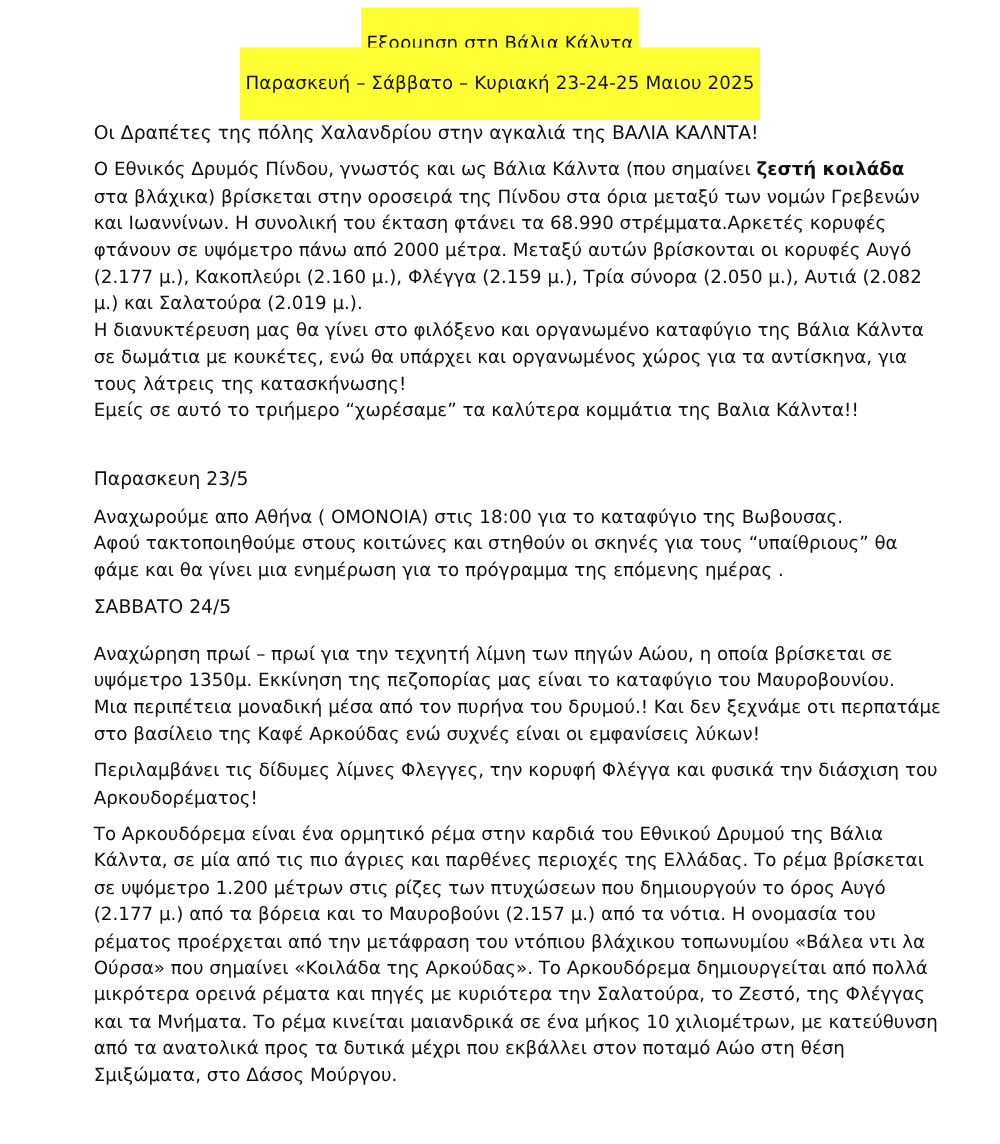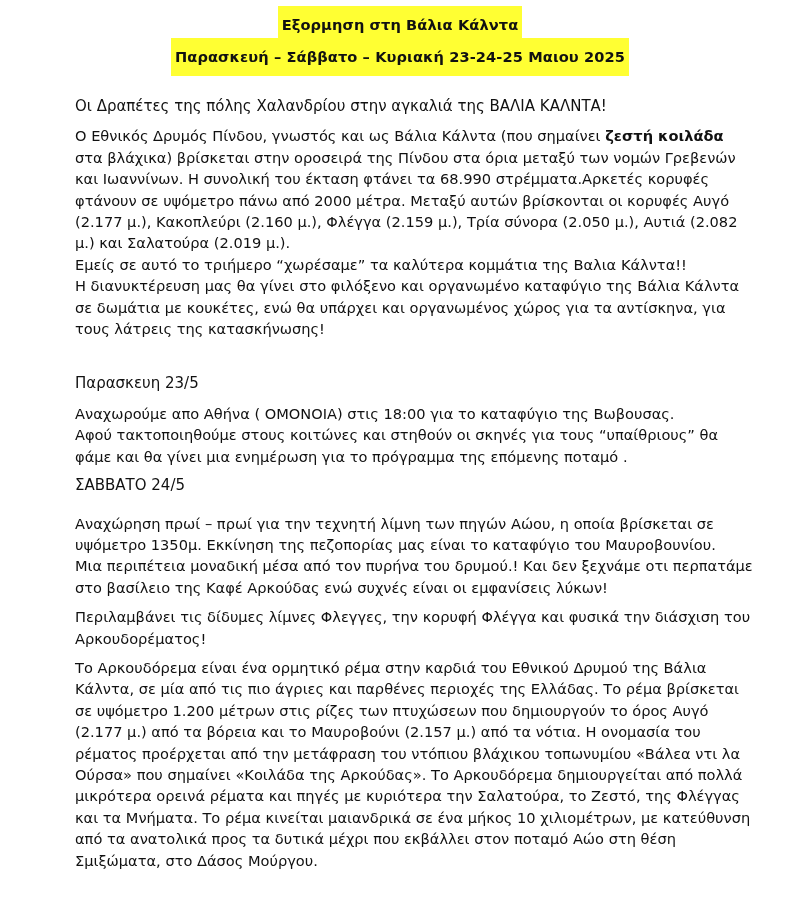--- a/index.html
+++ b/index.html
@@ -2,22 +2,22 @@
 <html><head>
 <meta charset="utf-8">
 <style>
   html, body { margin: 0; padding: 0; background: #ffffff; }
   body {
     width: 800px; height: 915px; overflow: hidden; position: relative;
     font-family: "DejaVu Sans", sans-serif; color: #111111;
   }
   .title-wrap { position: absolute; left: 0; width: 800px; text-align: center; }
   .hl {
-    background: #ffff33; font-weight: bold; font-size: 14.6px; letter-spacing: 0.1px;
-    padding: 10px 4px; display: inline-block; line-height: 18px;
+    background: #ffff33; font-weight: normal; font-size: 14.6px; letter-spacing: 0.1px;
+    padding: 20px 4px; display: inline-block; line-height: 18px;
   }
   #t1 { top: 6px; }
   #t2 { top: 38px; }
   .doc {
     position: absolute; left: 75px; width: 680px; top: 96px;
     font-size: 14.6px; line-height: 21.4px;
   }
   .h { font-weight: normal; font-size: 15px; margin: 0; }
   .p { margin: 0; }
   .gap-s { height: 8px; }
@@ -32,29 +32,29 @@
   <span class="hl">Εξορμηση στη Βάλια Κάλντα</span>
 </div>
 <div class="title-wrap" id="t2">
   <span class="hl">Παρασκευή – Σάββατο – Κυριακή 23-24-25 Μαιου 2025</span>
 </div>
 
 <div class="doc">
   <p class="h">Οι Δραπέτες της πόλης Χαλανδρίου στην αγκαλιά της ΒΑΛΙΑ ΚΑΛΝΤΑ!</p>
   <div class="gap-s"></div>
   <p class="p"><span>Ο Εθνικός Δρυμός Πίνδου, γνωστός και ως Βάλια Κάλντα (που σημαίνει </span><b>ζεστή κοιλάδα</b><span> στα βλάχικα) βρίσκεται στην οροσειρά της Πίνδου στα όρια μεταξύ των νομών Γρεβενών και Ιωαννίνων. Η συνολική του έκταση φτάνει τα 68.990 στρέμματα.Αρκετές κορυφές φτάνουν σε υψόμετρο πάνω από 2000 μέτρα. Μεταξύ αυτών βρίσκονται οι κορυφές Αυγό (2.177 μ.), Κακοπλεύρι (2.160 μ.), Φλέγγα (2.159 μ.), Τρία σύνορα (2.050 μ.), Αυτιά (2.082 μ.) και Σαλατούρα (2.019 μ.).</span></p>
+  <p class="p">Η διανυκτέρευση μας θα γίνει στο φιλόξενο και οργανωμένο καταφύγιο της Βάλια Κάλντα σε δωμάτια με κουκέτες, ενώ θα υπάρχει και οργανωμένος χώρος για τα αντίσκηνα, για τους λάτρεις της κατασκήνωσης!</p>
   <p class="p">Εμείς σε αυτό το τριήμερο “χωρέσαμε” τα καλύτερα κομμάτια της Βαλια Κάλντα!!</p>
-  <p class="p">Η διανυκτέρευση μας θα γίνει στο φιλόξενο και οργανωμένο καταφύγιο της Βάλια Κάλντα σε δωμάτια με κουκέτες, ενώ θα υπάρχει και οργανωμένος χώρος για τα αντίσκηνα, για τους λάτρεις της κατασκήνωσης!</p>
 
   <div class="gap-l"></div>
   <div class="gap-s"></div>
   <p class="h">Παρασκευη 23/5</p>
   <div class="gap-s"></div>
   <p class="p">Αναχωρούμε απο Αθήνα ( ΟΜΟΝΟΙΑ) στις 18:00 για το καταφύγιο της Βωβουσας.</p>
-  <p class="p">Αφού τακτοποιηθούμε στους κοιτώνες και στηθούν οι σκηνές για τους “υπαίθριους” θα φάμε και θα γίνει μια ενημέρωση για το πρόγραμμα της επόμενης ποταμό .</p>
+  <p class="p">Αφού τακτοποιηθούμε στους κοιτώνες και στηθούν οι σκηνές για τους “υπαίθριους” θα φάμε και θα γίνει μια ενημέρωση για το πρόγραμμα της επόμενης ημέρας .</p>
   <div class="gap-s"></div>
   <p class="h">ΣΑΒΒΑΤΟ 24/5</p>
   <div class="gap-m"></div>
   <p class="p">Αναχώρηση πρωί – πρωί για την τεχνητή λίμνη των πηγών Αώου, η οποία βρίσκεται σε υψόμετρο 1350μ. Εκκίνηση της πεζοπορίας μας είναι το καταφύγιο του Μαυροβουνίου.</p>
   <p class="p">Μια περιπέτεια μοναδική μέσα από τον πυρήνα του δρυμού.! Και δεν ξεχνάμε οτι περπατάμε στο βασίλειο της Καφέ Αρκούδας ενώ συχνές είναι οι εμφανίσεις λύκων!</p>
   <div class="gap-s"></div>
   <p class="p">Περιλαμβάνει τις δίδυμες λίμνες Φλεγγες, την κορυφή Φλέγγα και φυσικά την διάσχιση του Αρκουδορέματος!</p>
   <div class="gap-s"></div>
   <p class="p">Το Αρκουδόρεμα είναι ένα ορμητικό ρέμα στην καρδιά του Εθνικού Δρυμού της Βάλια Κάλντα, σε μία από τις πιο άγριες και παρθένες περιοχές της Ελλάδας. Το ρέμα βρίσκεται σε υψόμετρο 1.200 μέτρων στις ρίζες των πτυχώσεων που δημιουργούν το όρος Αυγό (2.177 μ.) από τα βόρεια και το Μαυροβούνι (2.157 μ.) από τα νότια. Η ονομασία του ρέματος προέρχεται από την μετάφραση του ντόπιου βλάχικου τοπωνυμίου «Βάλεα ντι λα Ούρσα» που σημαίνει «Κοιλάδα της Αρκούδας». Το Αρκουδόρεμα δημιουργείται από πολλά μικρότερα ορεινά ρέματα και πηγές με κυριότερα την Σαλατούρα, το Ζεστό, της Φλέγγας και τα Μνήματα. Το ρέμα κινείται μαιανδρικά σε ένα μήκος 10 χιλιομέτρων, με κατεύθυνση από τα ανατολικά προς τα δυτικά μέχρι που εκβάλλει στον ποταμό Αώο στη θέση Σμιξώματα, στο Δάσος Μούργου.</p>
 </div>

